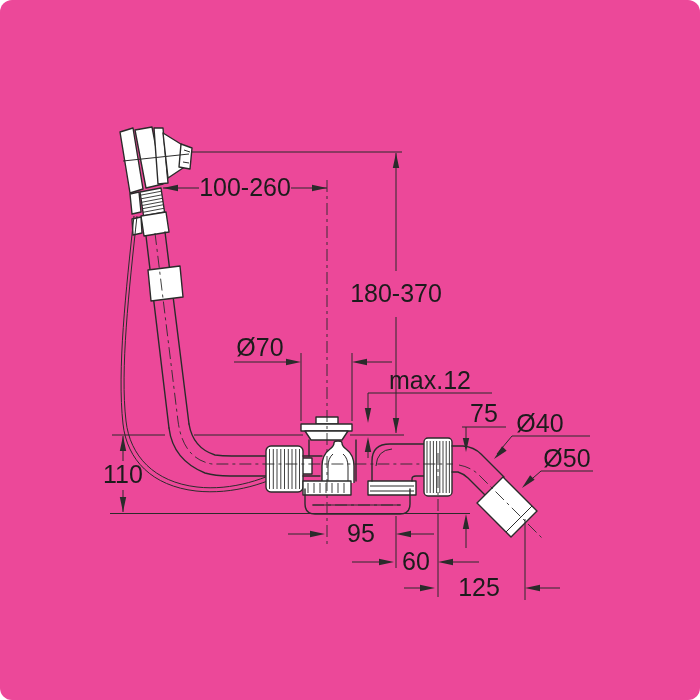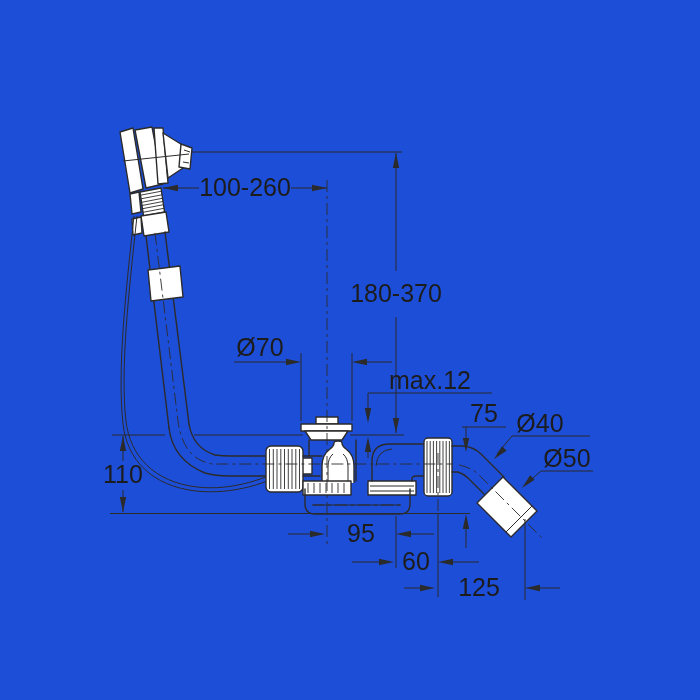--- a/index.html
+++ b/index.html
@@ -1,17 +1,17 @@
 <!DOCTYPE html>
 <html><head>
 <meta charset="utf-8">
 <style>
   html,body{margin:0;padding:0;background:#ffffff;}
-  .canvas{width:700px;height:700px;background:#1d4ed8;position:relative;overflow:hidden;
-          font-family:"Liberation Sans", sans-serif;}
+  .canvas{width:700px;height:700px;background:#ec4899;position:relative;overflow:hidden;
+          font-family:"Liberation Sans", sans-serif;border-radius:12px;}
   svg{display:block;}
   .outline{fill:none;stroke:#2b2b2b;stroke-width:1.4;stroke-linejoin:round;stroke-linecap:round;}
   .part{fill:#ffffff;stroke:#2b2b2b;stroke-width:1.4;stroke-linejoin:round;}
   .thin{fill:none;stroke:#2b2b2b;stroke-width:1;}
   .hatch{fill:none;stroke:#2b2b2b;stroke-width:0.9;}
   .cl{fill:none;stroke:#2b2b2b;stroke-width:0.9;stroke-dasharray:12 4 3 4;}
   .arrow{fill:#2b2b2b;stroke:none;}
   .dimtext{font-family:"Liberation Sans", sans-serif;font-size:25px;fill:#1c1c1c;}
 </style>
 </head>

